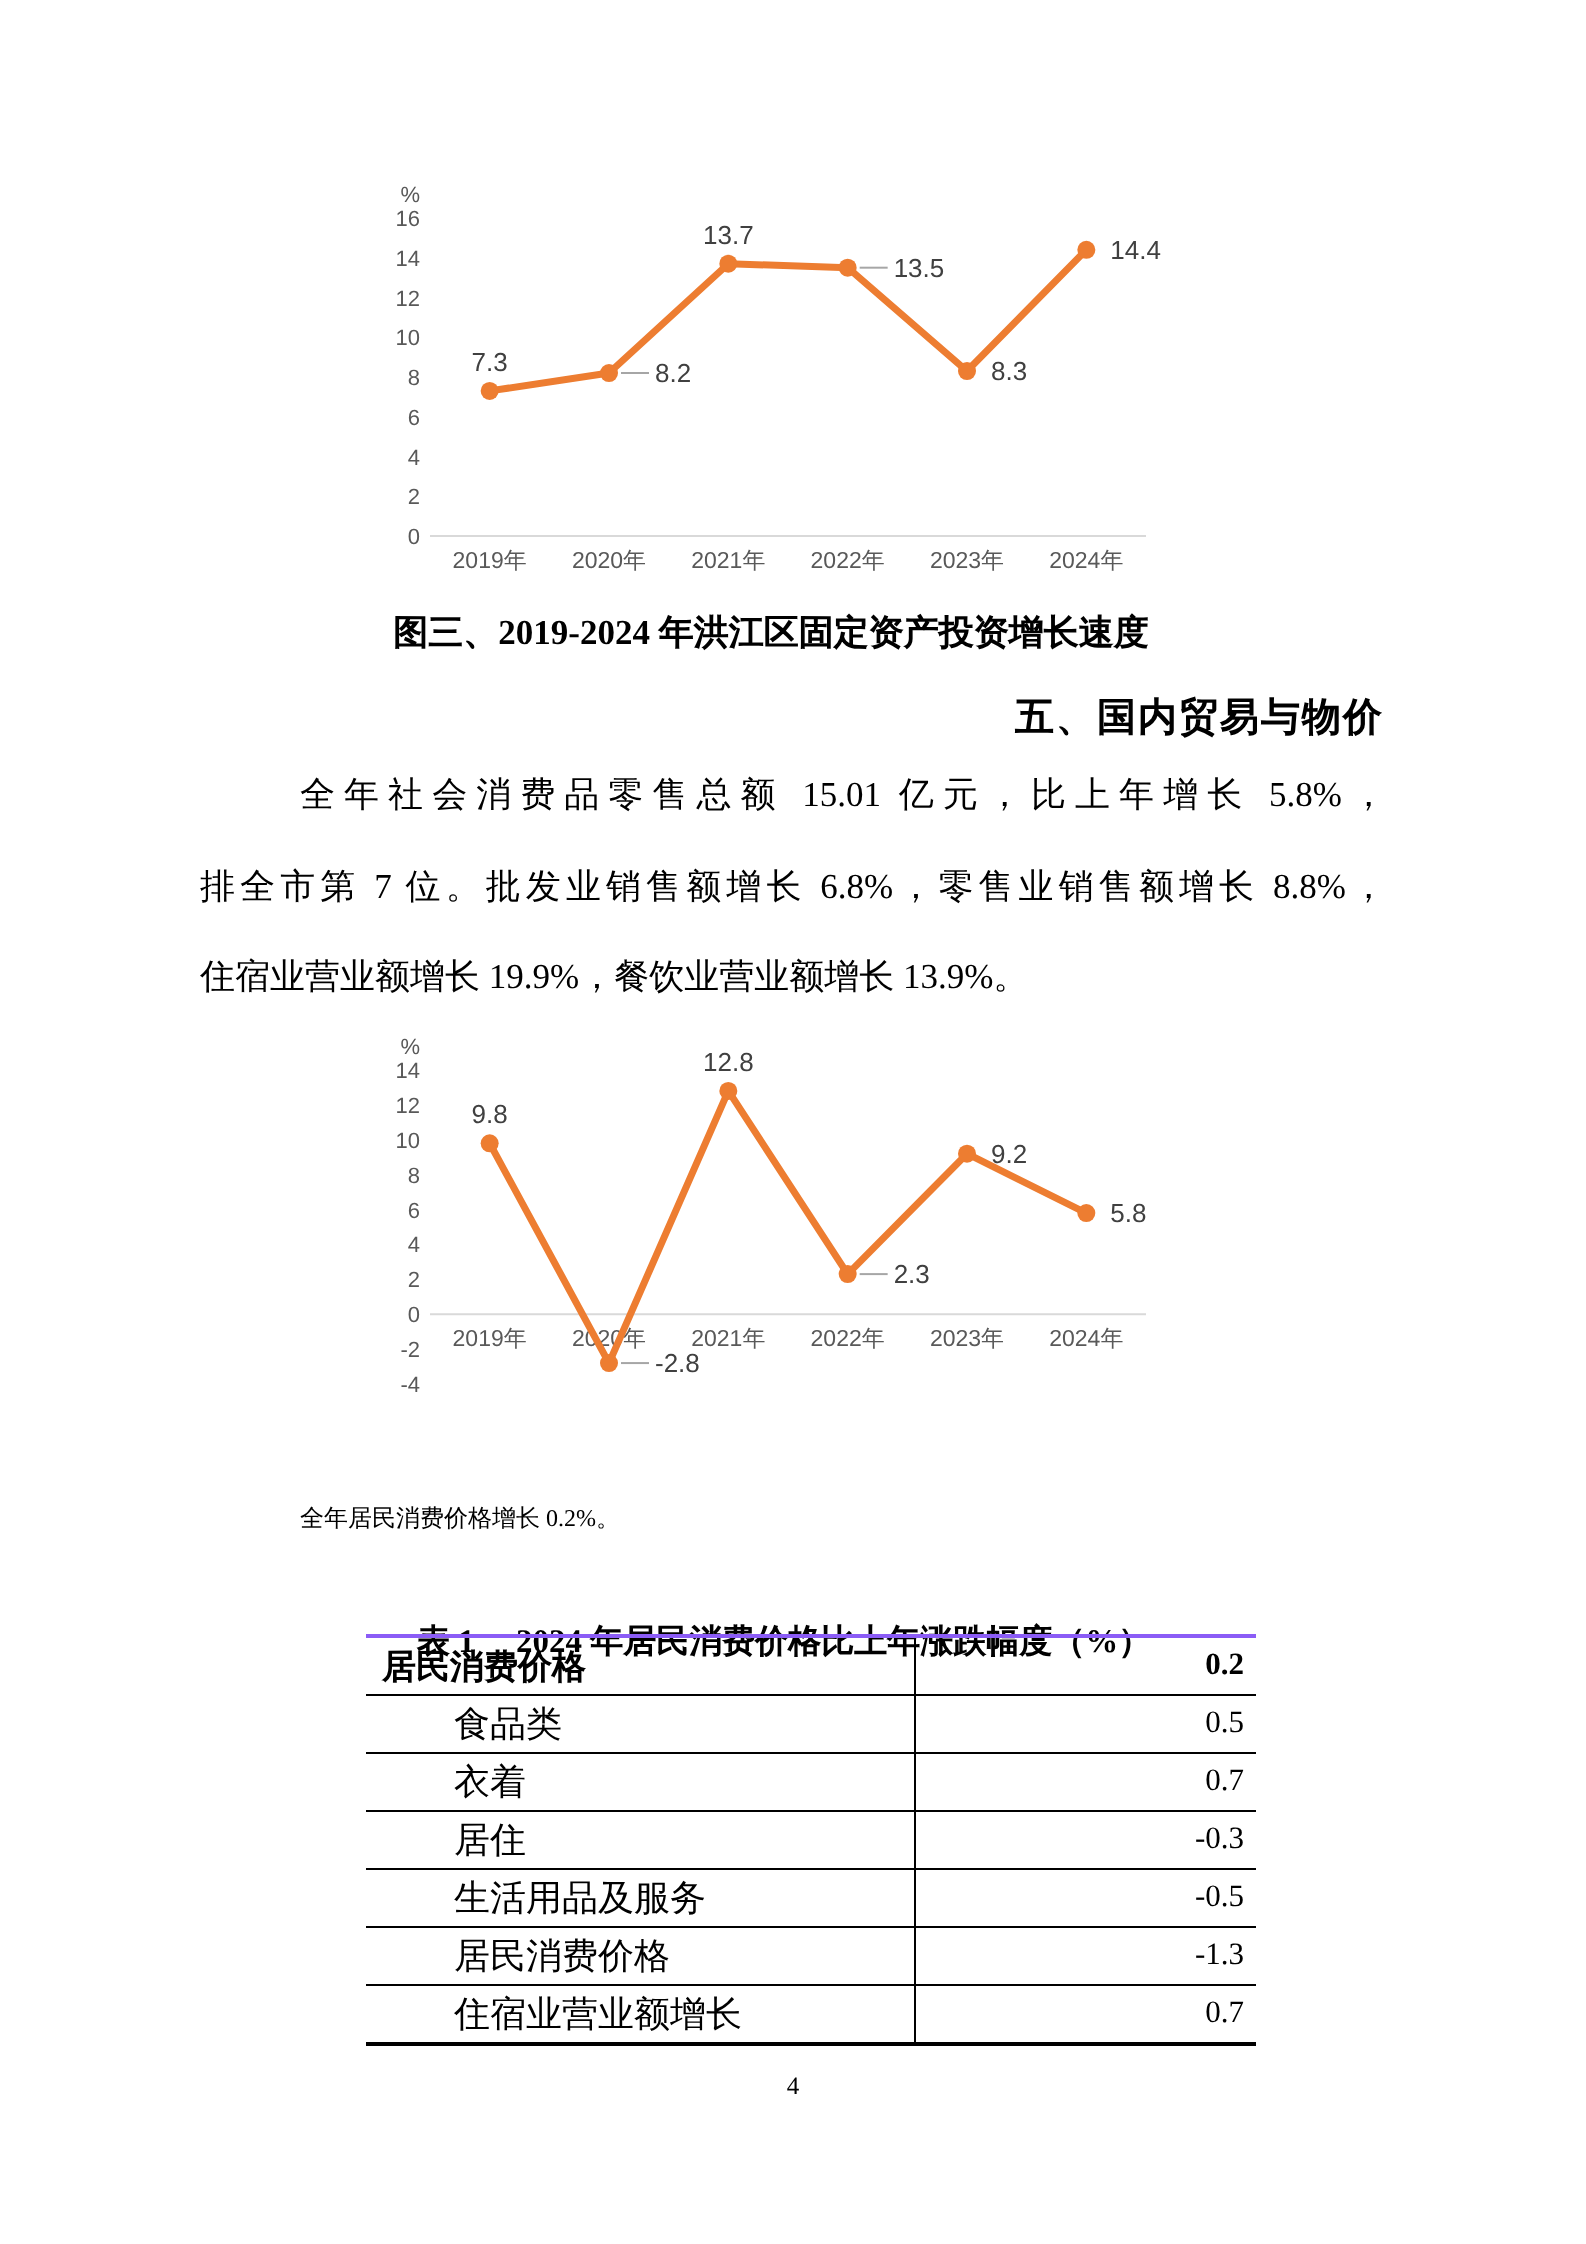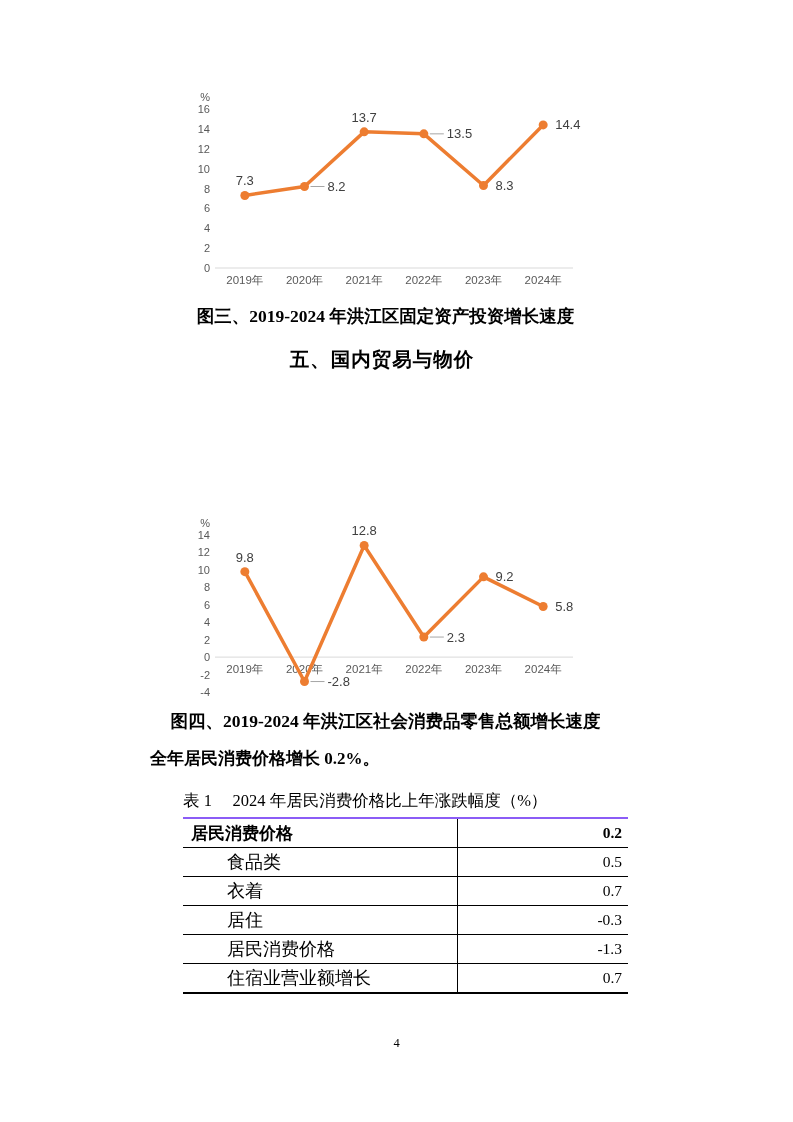--- a/index.html
+++ b/index.html
@@ -10,33 +10,33 @@
   svg.chart{position:absolute;overflow:visible;}
   svg.chart text{font-family:"Liberation Sans","DejaVu Sans",sans-serif;}
   svg.chart text.tick{font-size:11px;fill:#595959;text-anchor:end;}
   svg.chart text.xlab{font-size:11.5px;fill:#595959;text-anchor:middle;}
   svg.chart text.dlab{font-size:13px;fill:#404040;}
   .caption{
     position:absolute;left:0;width:771px;text-align:center;
     font-size:17.5px;font-weight:bold;line-height:30px;
   }
   .heading{
-    position:absolute;left:0;width:692px;text-align:center;
-    font-size:19.5px;font-weight:bold;line-height:34px;letter-spacing:1px;margin-left:36px;
+    position:absolute;left:0;width:692px;text-align:right;
+    font-size:19.5px;font-weight:bold;line-height:34px;letter-spacing:1px;
   }
   .para{position:absolute;left:100px;width:593px;font-size:17.5px;}
   .pline{height:45.5px;line-height:45.5px;white-space:nowrap;}
   .pline.just{text-align:justify;text-align-last:justify;white-space:normal;}
   .indent{text-indent:50px;}
   .para2{
-    position:absolute;left:100px;width:593px;font-size:17px;line-height:30px;font-weight:bold;
+    position:absolute;left:100px;width:593px;font-size:12px;line-height:30px;
   }
   .tbl-title{
-    position:absolute;left:183px;width:418px;text-align:left;
-    font-size:16.5px;font-weight:normal;line-height:26px;
+    position:absolute;left:183px;width:418px;text-align:center;
+    font-size:16.5px;font-weight:bold;line-height:26px;margin-top:20px;
   }
   table.cpi{
     position:absolute;left:183px;top:817px;width:418px;
     border-collapse:collapse;table-layout:fixed;
     border-top:2px solid #8b5cf6;border-bottom:2px solid #000;
   }
   table.cpi td{height:28px;padding:0 6px;vertical-align:middle;}
   table.cpi tr + tr td{border-top:1px solid #000;}
   table.cpi td.c1{width:260px;border-right:1px solid #000;font-size:18px;padding-left:8px;}
   table.cpi td.c1.item{padding-left:44px;}
@@ -85,20 +85,25 @@
       <line x1="234.83333333333331" y1="45.84375" x2="248.83333333333331" y2="45.84375" stroke="#A6A6A6" stroke-width="1"></line>
       <text x="251.83333333333331" y="50.34375" class="dlab">13.5</text>
       <text x="300.5" y="102.01875" class="dlab">8.3</text>
       <text x="360.16666666666663" y="41.4" class="dlab">14.4</text>
     </svg>
 
   <div class="caption" style="top:301px">图三、2019-2024 年洪江区固定资产投资增长速度</div>
 
   <div class="heading" style="top:343px">五、国内贸易与物价</div>
 
+  <div class="para" style="top:375px">
+    <div class="pline just indent">全年社会消费品零售总额 15.01 亿元，比上年增长 5.8%，</div>
+    <div class="pline just">排全市第 7 位。批发业销售额增长 6.8%，零售业销售额增长 8.8%，</div>
+    <div class="pline">住宿业营业额增长 19.9%，餐饮业营业额增长 13.9%。</div>
+  </div>
 
   <svg class="chart" style="left:195px;top:512px" width="390" height="188">
       <line x1="20" y1="145.1111111111111" x2="378" y2="145.1111111111111" stroke="#D9D9D9" stroke-width="1"></line>
       <text x="15" y="15" class="tick">%</text>
       <text x="15" y="184" class="tick">-4</text>
       <text x="15" y="166.55555555555554" class="tick">-2</text>
       <text x="15" y="149.1111111111111" class="tick">0</text>
       <text x="15" y="131.66666666666666" class="tick">2</text>
       <text x="15" y="114.22222222222221" class="tick">4</text>
       <text x="15" y="96.77777777777777" class="tick">6</text>
@@ -122,21 +127,20 @@
       <text x="49.83333333333333" y="49.633333333333326" class="dlab" text-anchor="middle">9.8</text>
       <line x1="115.5" y1="169.53333333333333" x2="129.5" y2="169.53333333333333" stroke="#A6A6A6" stroke-width="1"></line>
       <text x="132.5" y="174.03333333333333" class="dlab">-2.8</text>
       <text x="169.16666666666666" y="23.46666666666666" class="dlab" text-anchor="middle">12.8</text>
       <line x1="234.83333333333331" y1="125.04999999999998" x2="248.83333333333331" y2="125.04999999999998" stroke="#A6A6A6" stroke-width="1"></line>
       <text x="251.83333333333331" y="129.54999999999998" class="dlab">2.3</text>
       <text x="300.5" y="69.36666666666667" class="dlab">9.2</text>
       <text x="360.16666666666663" y="99.02222222222221" class="dlab">5.8</text>
     </svg>
 
-  <div class="caption" style="top:706px">图四、2019-2024 年洪江区社会消费品零售总额增长速度</div>
 
   <div class="para2 indent" style="top:744px">全年居民消费价格增长 0.2%。</div>
 
   <div class="tbl-title" style="top:788px">表 1　 2024 年居民消费价格比上年涨跌幅度（%）</div>
 
   <table class="cpi">
     <tbody id="cpi-tbody">
         <tr>
           <td class="c1 hdr">居民消费价格</td>
           <td class="c2 hdr">0.2</td>
@@ -147,20 +151,24 @@
         </tr>
         <tr>
           <td class="c1 item">衣着</td>
           <td class="c2">0.7</td>
         </tr>
         <tr>
           <td class="c1 item">居住</td>
           <td class="c2">-0.3</td>
         </tr>
         <tr>
+          <td class="c1 item">生活用品及服务</td>
+          <td class="c2">-0.5</td>
+        </tr>
+        <tr>
           <td class="c1 item">居民消费价格</td>
           <td class="c2">-1.3</td>
         </tr>
         <tr>
           <td class="c1 item">住宿业营业额增长</td>
           <td class="c2">0.7</td>
         </tr>
       </tbody>
   </table>
 

